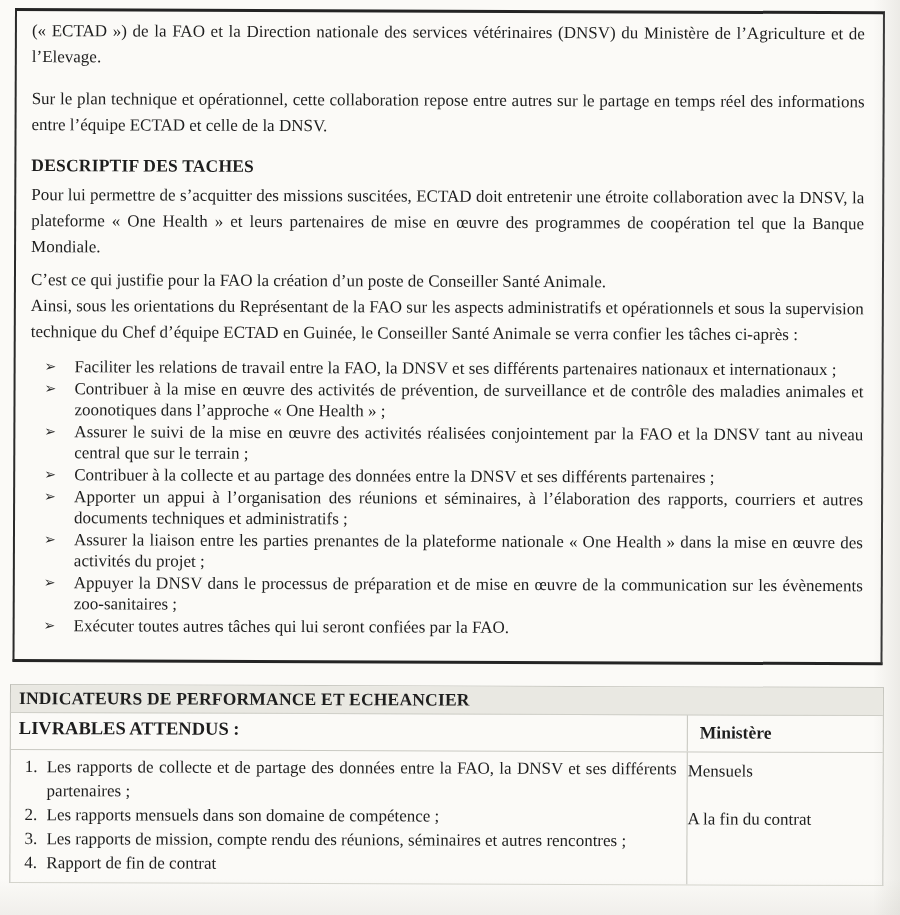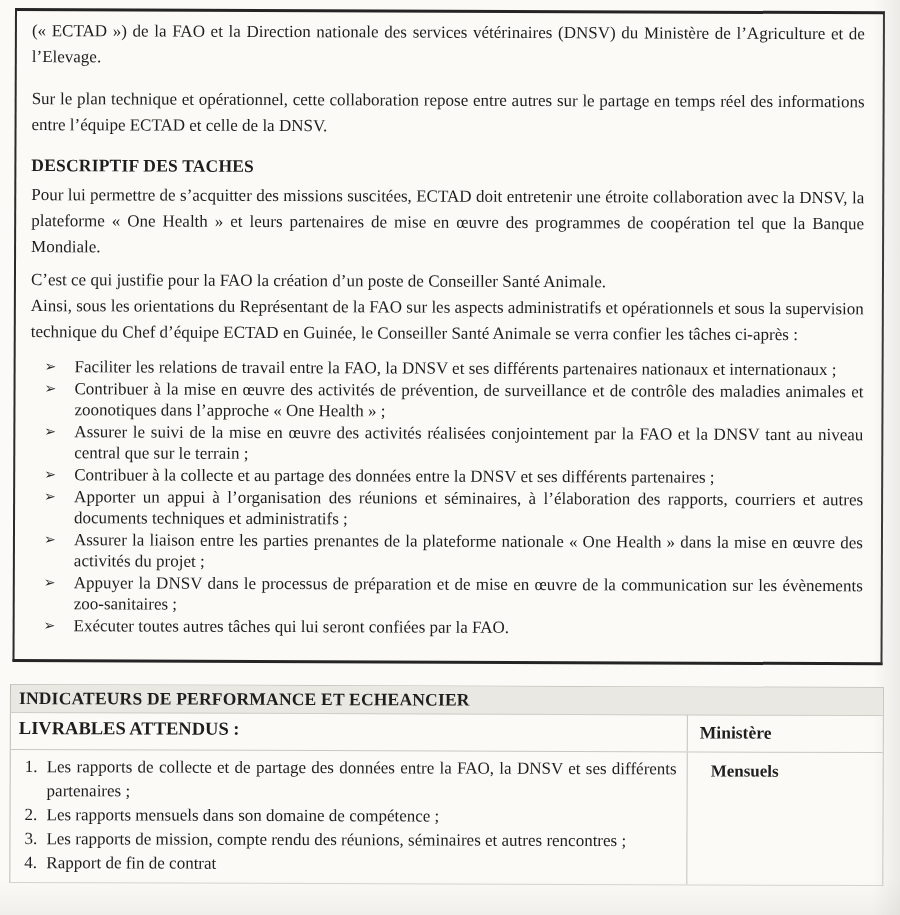--- a/index.html
+++ b/index.html
@@ -129,23 +129,22 @@
     padding-left:5px;
   }
   .deliverable .dtext {
     flex:1;
     font-size:17px;
     line-height:24px;
     text-align:justify;
   }
   .t-body-right {
     flex:1;
-    padding-left:23px;
-    font-size:17px;
-    font-weight:bold;
+    padding-left:0;
+    font-size:17px;
   }
   .sched-1 { margin-top:9px; }
   .sched-2 { margin-top:28px; }
 </style>
 </head>
 <body>
 
 <div class="intro-box">
   <p class="para p1">(« ECTAD ») de la FAO et la Direction nationale des services vétérinaires (DNSV) du Ministère de l’Agriculture et de l’Elevage.</p>
   <p class="para p2">Sur le plan technique et opérationnel, cette collaboration repose entre autres sur le partage en temps réel des informations entre l’équipe ECTAD et celle de la DNSV.</p>
@@ -214,15 +213,16 @@
         <span class="num">3.</span>
         <span class="dtext">Les rapports de mission, compte rendu des réunions, séminaires et autres rencontres ;</span>
       </div>
       <div class="deliverable">
         <span class="num">4.</span>
         <span class="dtext">Rapport de fin de contrat</span>
       </div>
     </div>
     <div class="t-body-right">
       <div class="sched-1">Mensuels</div>
+      <div class="sched-2">A la fin du contrat</div>
     </div>
   </div>
 </div>
 
 </body></html>

